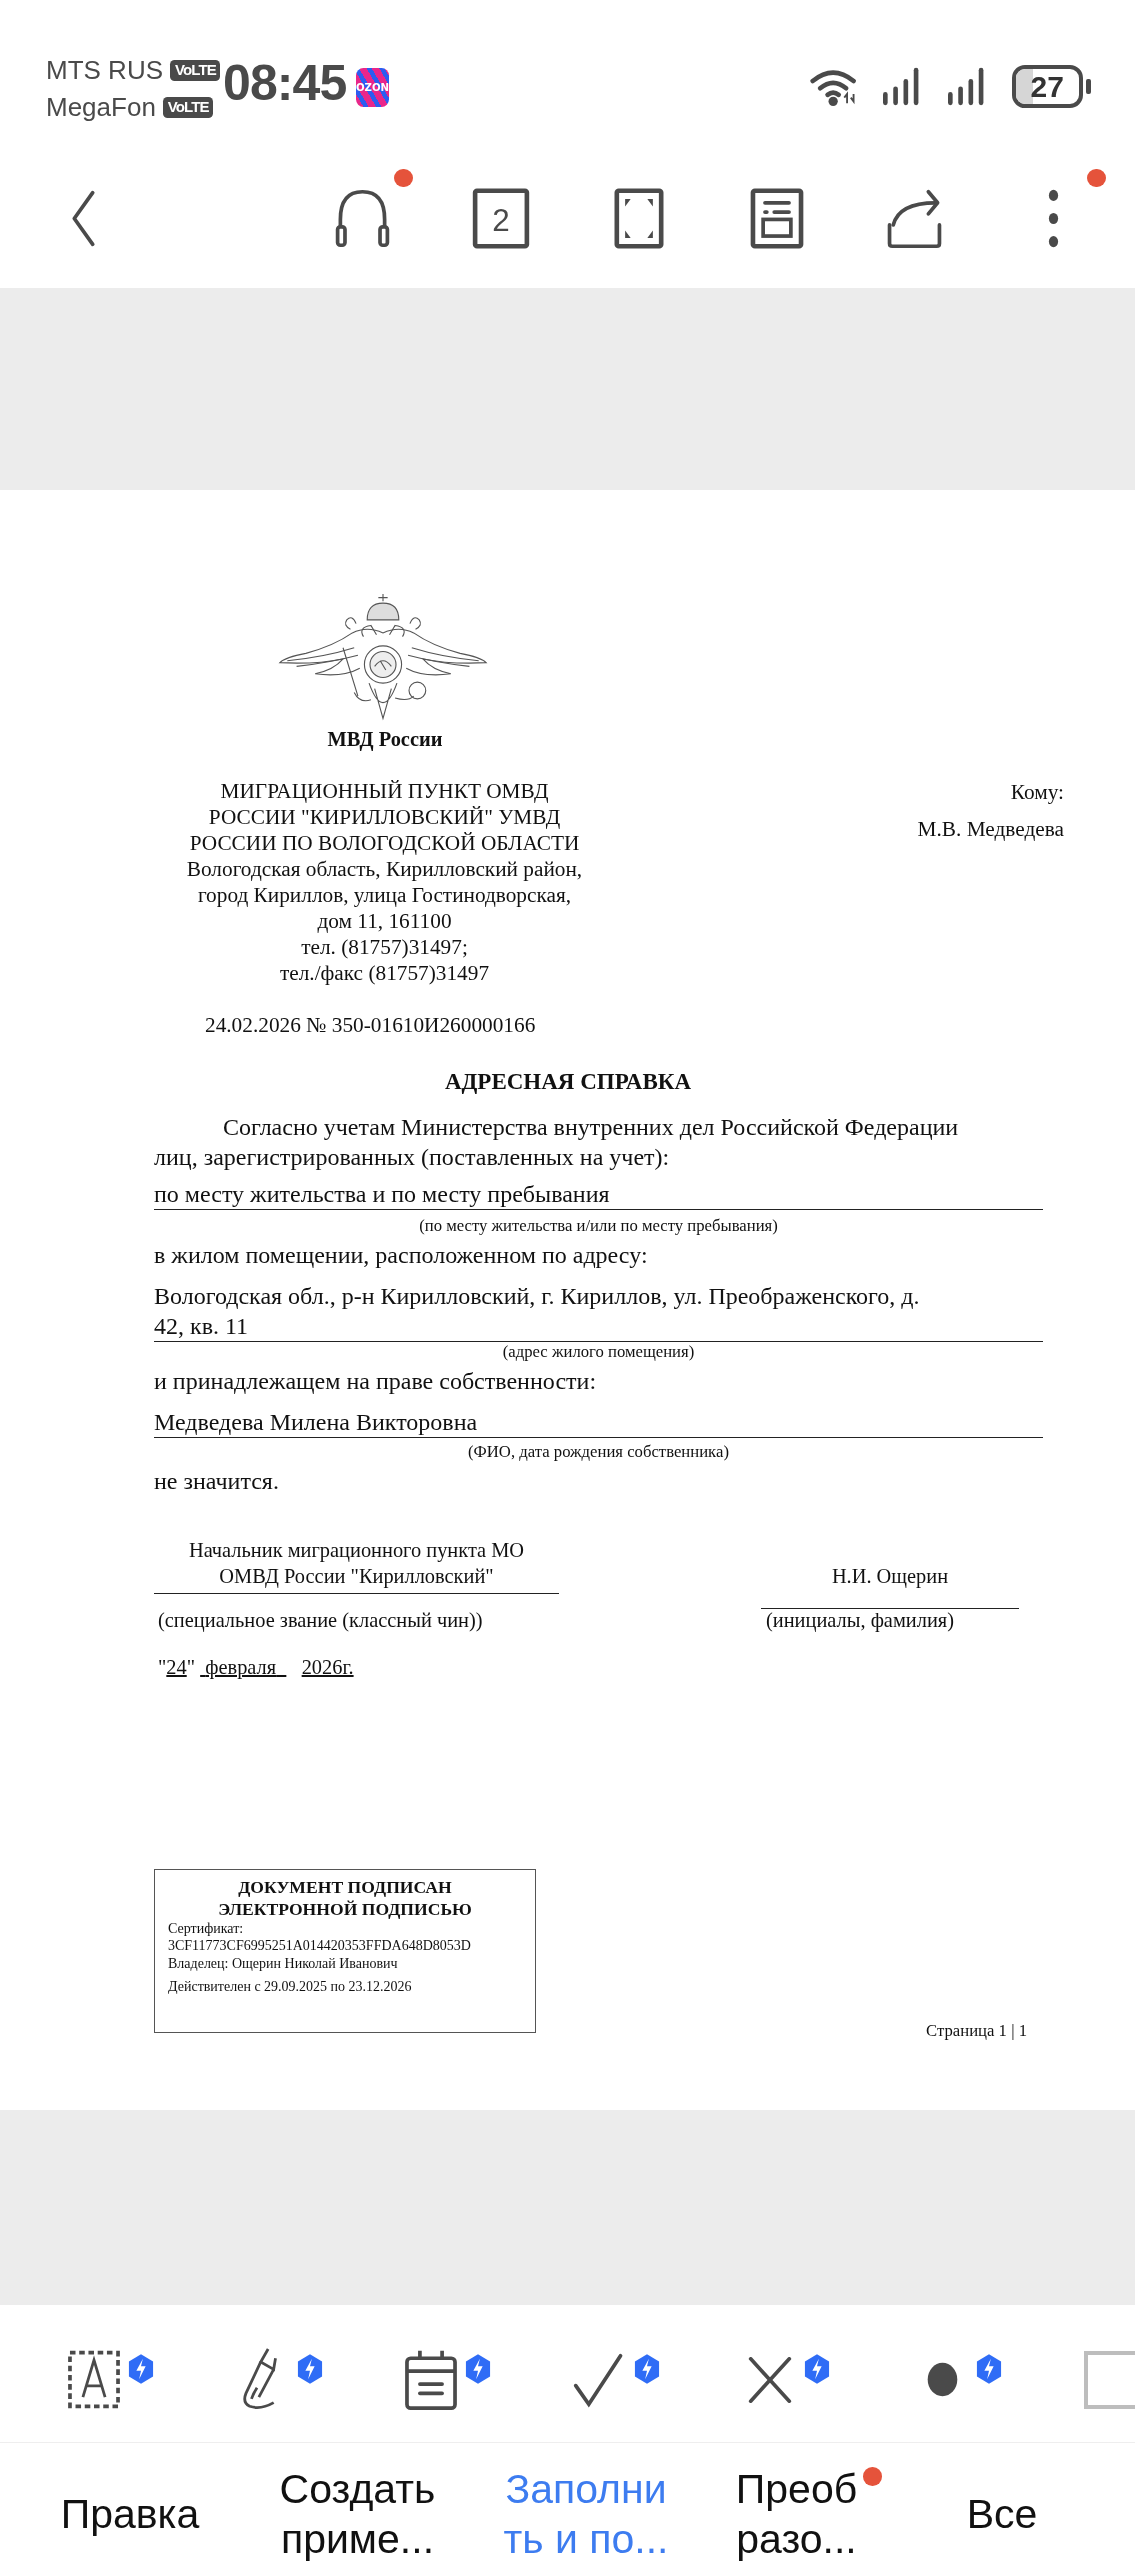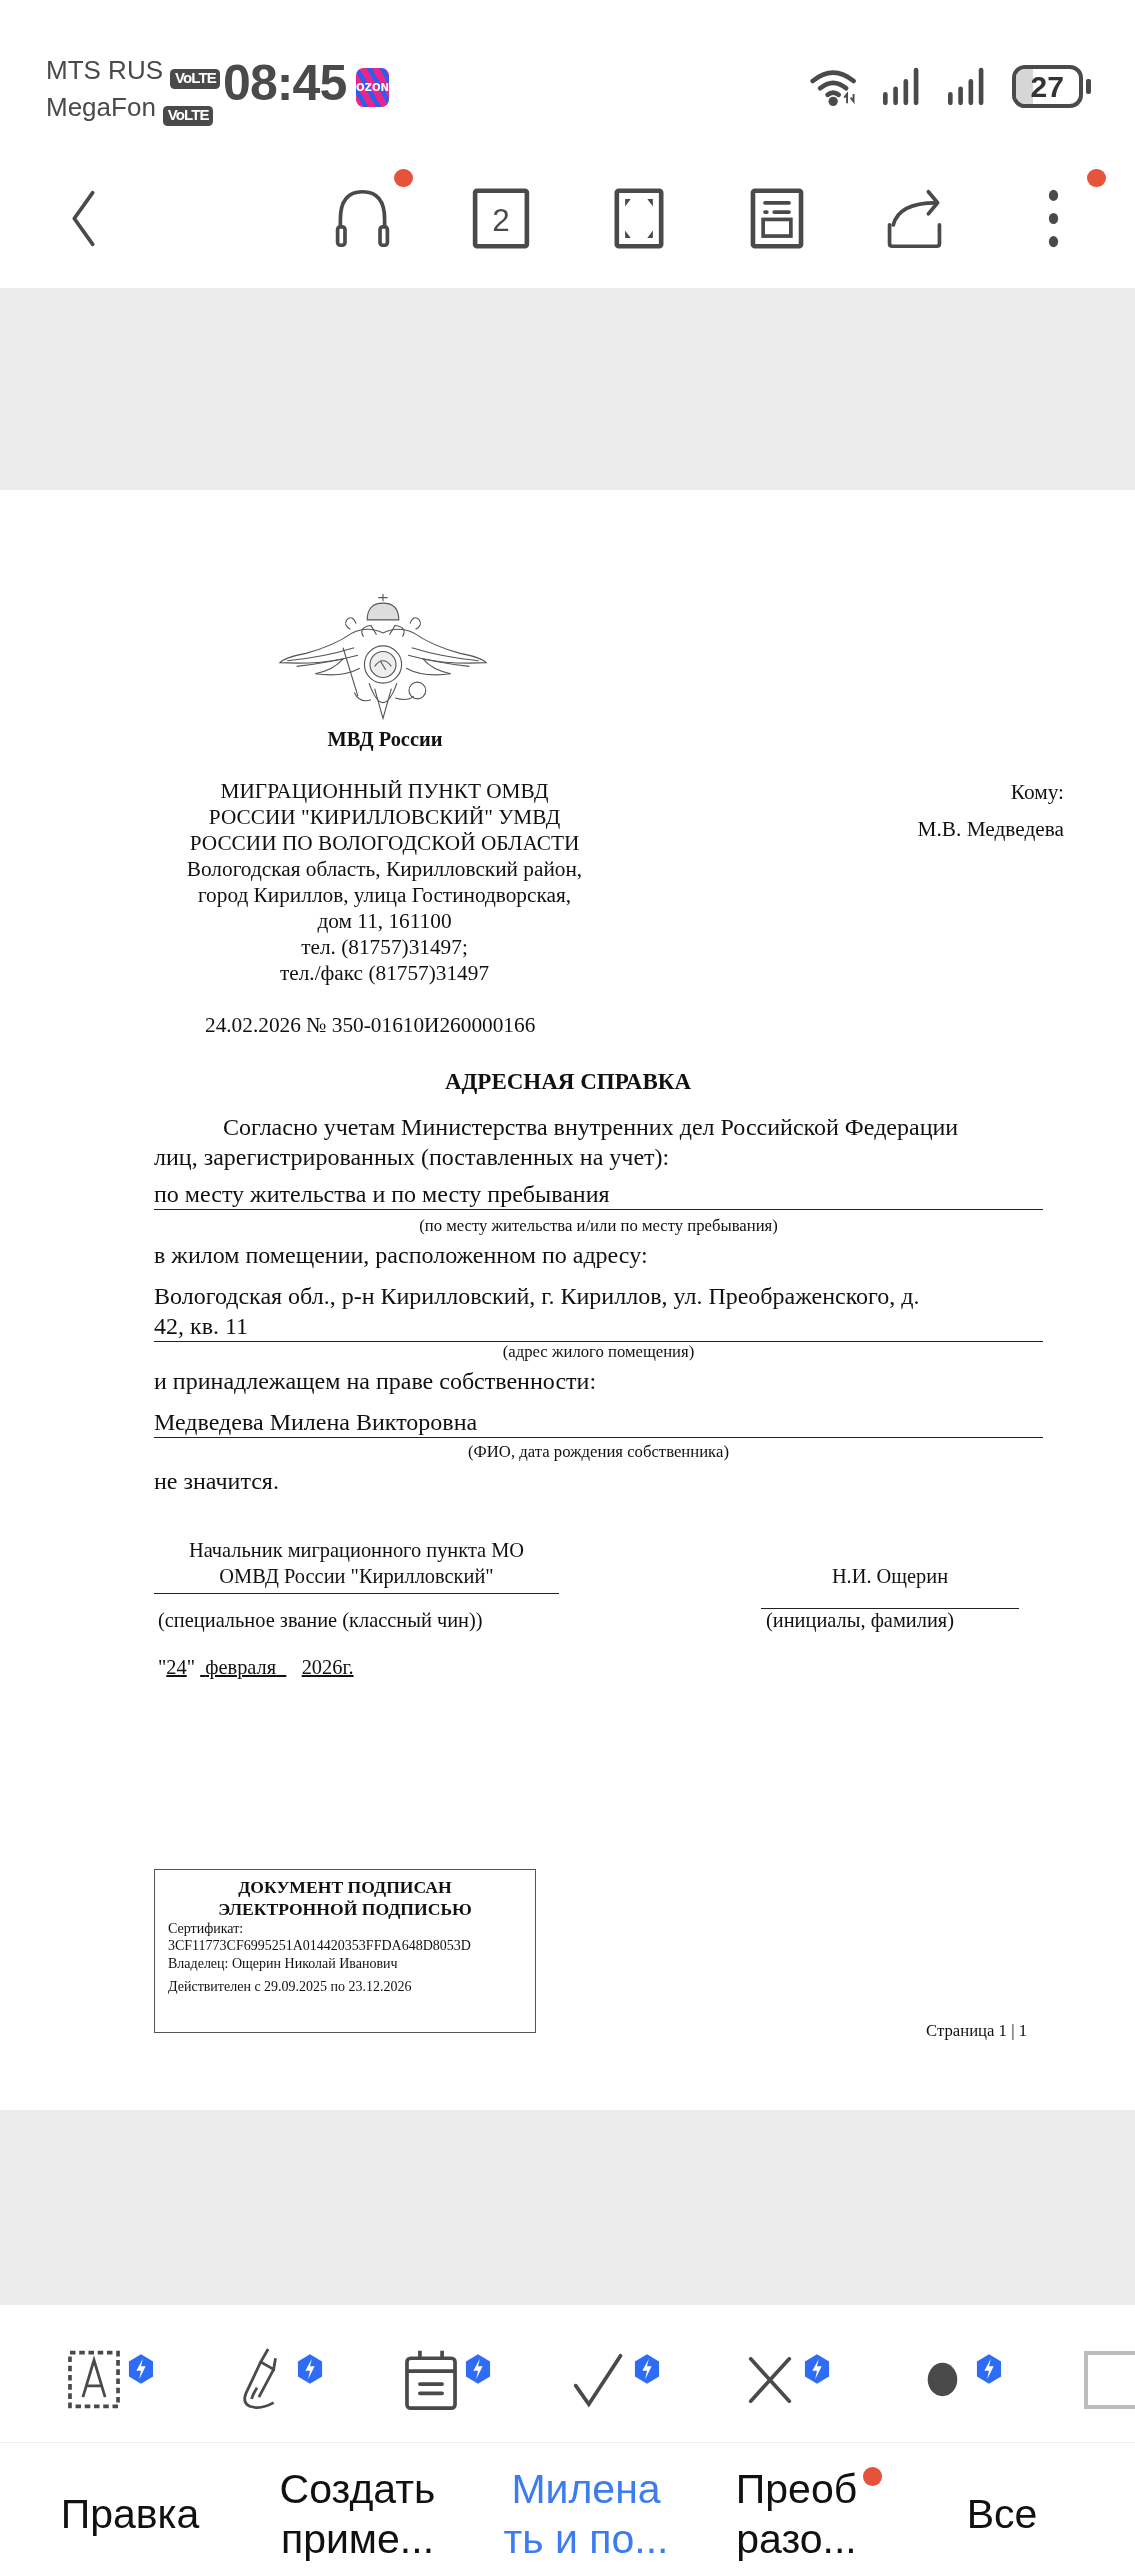--- a/index.html
+++ b/index.html
@@ -2,21 +2,21 @@
 <html style="font-size:15px"><head>
 <meta charset="utf-8">
 <style>
   * { box-sizing: border-box; margin: 0; padding: 0; }
   html, body { width: 1136px; height: 2576px; overflow: hidden; background: #ffffff; }
   body { position: relative; font-family: "DejaVu Sans", sans-serif; color: #333; }
 
   
   .status-bar { position: absolute; top: 0; left: 0; width: 1136px; height: 148px; background: #fff; }
   .carriers { position: absolute; left: 46px; top: 52px; font-family: "Liberation Sans", sans-serif; font-size: 26px; color: #4a4a4a; line-height: 37px; }
-  .carrier-row { display: flex; align-items: flex-end; gap: 7.4px; }
+  .carrier-row { display: flex; align-items: center; gap: 7.4px; }
   .volte { display: inline-block; background: #4a4a4a; color: #fff; font-size: 15px; font-weight: bold; padding: 1.9px 4.6px; border-radius: 4.6px; line-height: 16.7px; letter-spacing: -0.9px; }
   .clock { position: absolute; left: 223px; top: 54px; font-family: "Liberation Sans", sans-serif; font-size: 50px; font-weight: bold; color: #4a4a4a; letter-spacing: -0.9px; }
   .ozon-icon { position: absolute; left: 356px; top: 68px; width: 33px; height: 39px; border-radius: 7.4px; background: repeating-linear-gradient(60deg, #e8268a 0 6.5px, #2d5cf0 6.5px 11px); color: #fff; font-size: 10.2px; font-weight: bold; display: flex; align-items: center; justify-content: center; }
   .status-right { position: absolute; right: 45px; top: 65px; display: flex; align-items: center; gap: 20.4px; }
   .battery { position: relative; width: 71px; height: 43px; border: 4.6px solid #4a4a4a; border-radius: 13px; display: flex; align-items: center; justify-content: center; font-family: "Liberation Sans", sans-serif; font-weight: bold; font-size: 30px; color: #333; overflow: hidden; }
   .battery-fill { position: absolute; left: 0; top: 0; bottom: 0; background: #d6d6d6; }
   .battery-label { position: relative; }
   .battery-tip { width: 4.6px; height: 15px; background: #4a4a4a; border-radius: 1.9px; margin-left: -16.7px; }
 
   
@@ -323,21 +323,21 @@
       </div>
   </div>
   <div class="nav-item" style="left:260px; width:195px;">
     <div>
       <div>Создать</div>
       <div>приме...</div>
     </div>
   </div>
   <div class="nav-item active" style="left:484px; width:204px;">
     <div>
-      <div>Милена</div>
+      <div>Заполни</div>
       <div>ть и по...</div>
     </div>
   </div>
   <div class="nav-item" style="left:713px; width:167px;">
     <div>
       <div>Преоб</div>
       <div>разо...</div>
     </div>
     <span class="red-dot" style="left:150px; top:9.3px;"></span>
   </div>

